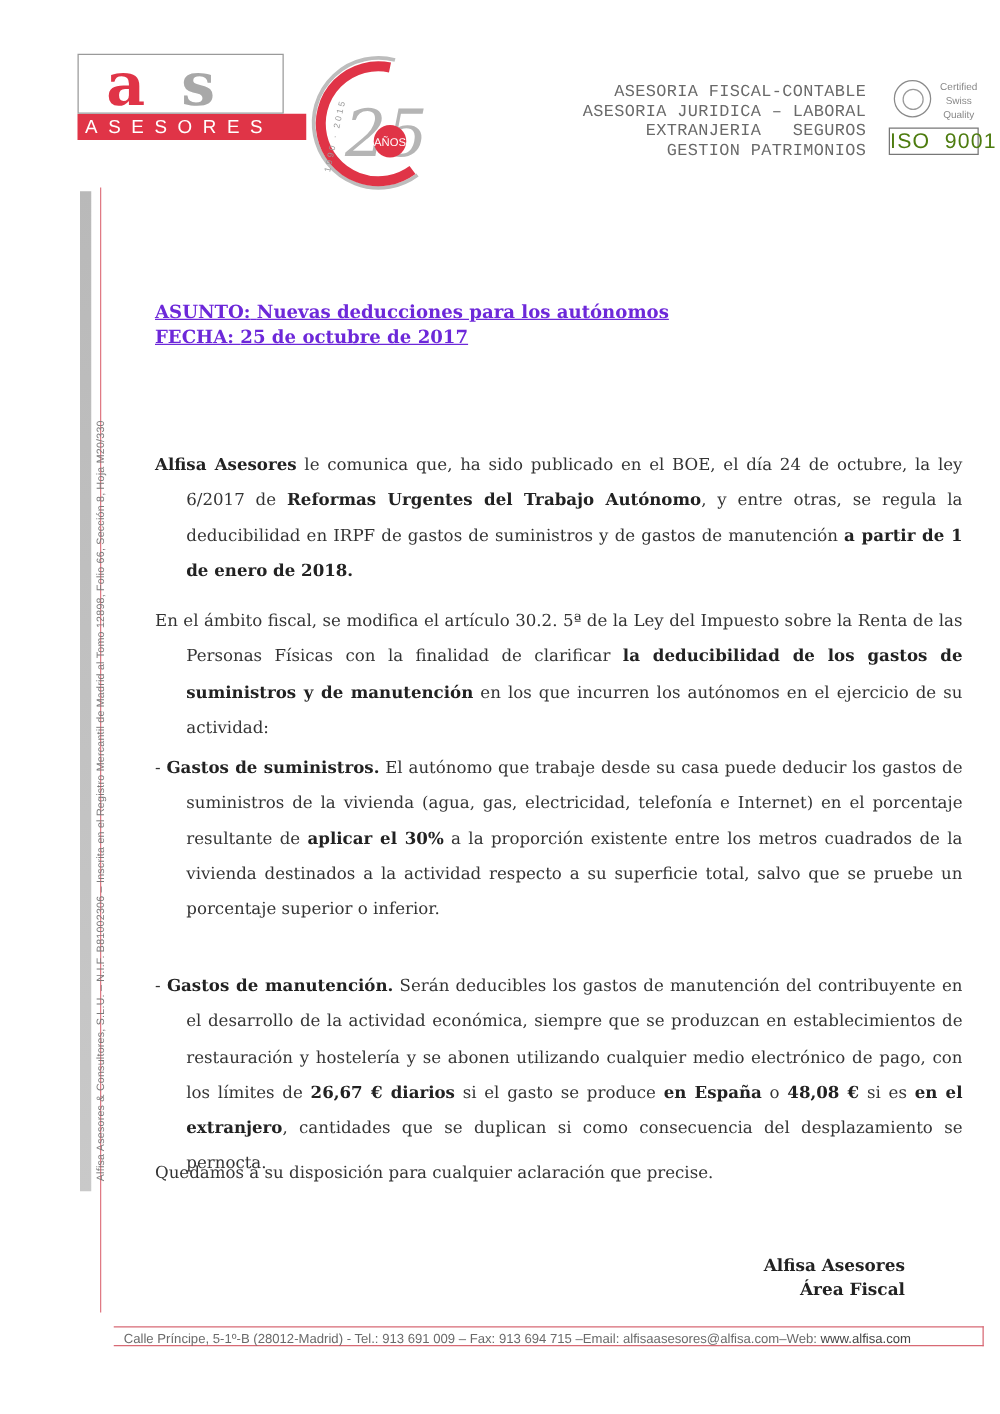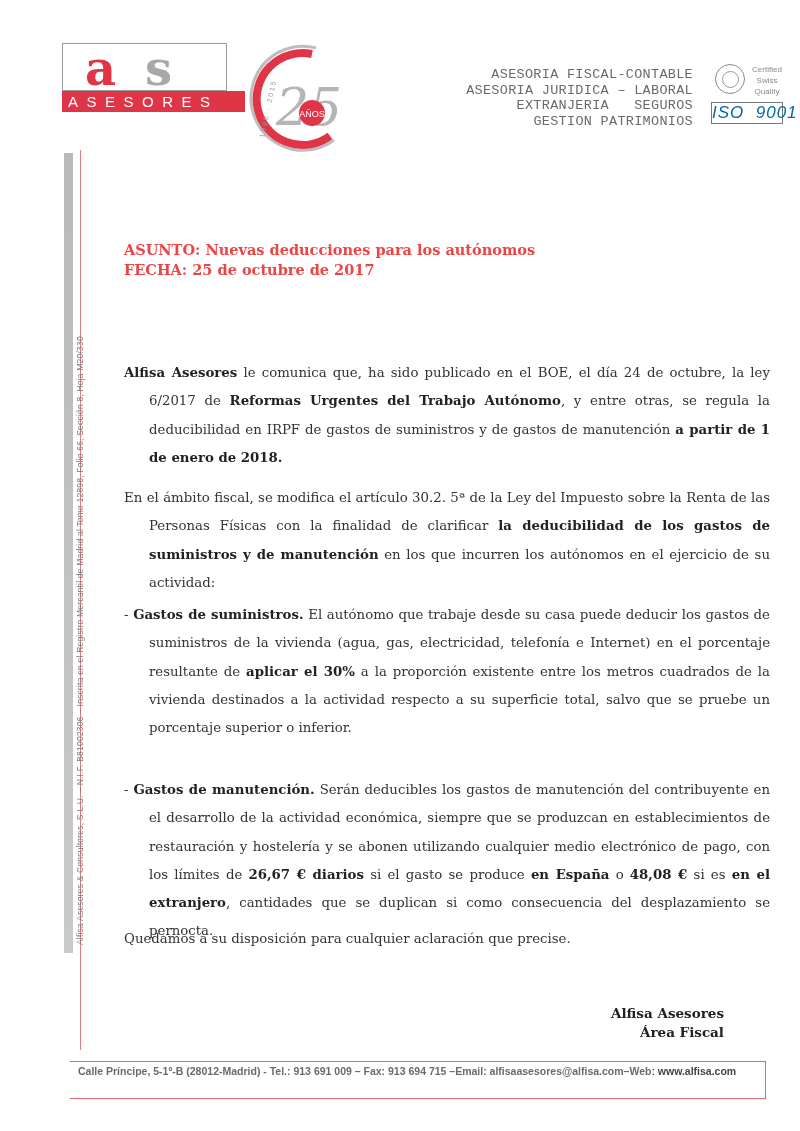--- a/index.html
+++ b/index.html
@@ -16,41 +16,41 @@
 
   
   .badge { position:absolute; left:246px; top:40px; width:100px; height:120px; }
 
   
   .services { position:absolute; right:107px; top:67px; text-align:right; font-family:Liberation Mono, monospace; font-size:13.5px; line-height:15.5px; color:#6a6a6a; letter-spacing:0.3px; }
   .iso { position:absolute; left:709px; top:62px; width:76px; height:64px; }
   .iso-circle { position:absolute; left:6px; top:2px; width:30px; height:30px; border:1.5px solid #8a8a8a; border-radius:50%; box-sizing:border-box; }
   .iso-circle::after { content:""; position:absolute; left:6px; top:6px; width:15px; height:15px; border:1px solid #9a9a9a; border-radius:50%; }
   .iso-cert { position:absolute; left:42px; top:2px; font-family:"Liberation Sans", sans-serif; font-size:8px; line-height:11px; color:#888; text-align:center; width:32px; }
-  .iso-num { position:absolute; left:2px; top:40px; width:70px; height:20px; border:1.2px solid #777; font-family:"Liberation Sans", sans-serif; font-size:17px; line-height:20px; color:#0369a1; text-align:center; letter-spacing:1px;font-style:italic; }
+  .iso-num { position:absolute; left:2px; top:40px; width:70px; height:20px; border:1.2px solid #777; font-family:"Liberation Sans", sans-serif; font-size:17px; line-height:20px; color:#4d7c0f; text-align:center; letter-spacing:1px; }
 
   
   .margin-grey { position:absolute; left:64px; top:153px; width:9px; height:800px; background:linear-gradient(#b9b9b9,#c9c9c9); }
   .margin-red { position:absolute; left:80px; top:150px; width:1px; height:900px; background:#e07a84; }
   .margin-text { position:absolute; left:75px; top:945px; width:720px; transform:rotate(-90deg); transform-origin:0 0; font-family:"Liberation Sans", sans-serif; font-size:8.5px; color:#7a7a7a; white-space:nowrap; letter-spacing:0.2px; }
 
   
-  .subject { position:absolute; left:124px; top:240px; font-family:"DejaVu Serif", serif; font-weight:bold; font-size:14.5px; line-height:20px; color:#ef4444; }
+  .subject { position:absolute; left:124px; top:240px; font-family:"DejaVu Serif", serif; font-weight:bold; font-size:14.5px; line-height:20px; color:#6d28d9;text-decoration:underline; }
   .para { position:absolute; left:124px; width:646px; font-family:"DejaVu Serif", serif; font-size:13.3px; line-height:28.3px; color:#333; text-align:justify; }
   .para .hang { display:block; padding-left:25px; text-indent:-25px;margin-top:24px; }
   .para b { font-weight:bold; color:#222; }
   .p1 { top:335px; }
   .p2 { top:460px; }
   .p3 { top:577px; }
   .p4 { top:752px; }
   .closing { position:absolute; left:124px; top:931px; font-family:"DejaVu Serif", serif; font-size:13.3px; color:#333; }
   .signature { position:absolute; right:76px; top:1004px; text-align:right; font-family:"DejaVu Serif", serif; font-weight:bold; font-size:13.5px; line-height:19px; color:#222; }
 
   
-  .footer { position:absolute; left:70px; top:1061px; width:696px; height:38px; border-top:1.5px solid #d86a75; border-bottom:1.5px solid #d86a75; border-right:1px solid #d86a75; box-sizing:border-box; font-family:"Liberation Sans", sans-serif; font-size:10.5px; line-height:19px; color:#6a6a6a; padding-left:8px; white-space:nowrap;font-weight:bold; }
+  .footer { position:absolute; left:91px; top:1061px; width:696px; height:16px; border-top:1.5px solid #d86a75; border-bottom:1.5px solid #d86a75; border-right:1px solid #d86a75; box-sizing:border-box; font-family:"Liberation Sans", sans-serif; font-size:10.5px; line-height:19px; color:#6a6a6a; padding-left:8px; white-space:nowrap; }
   .footer .web { color:#444; }
 </style>
 </head>
 <body>
 
 <div class="logo">
   <div class="logo-box">
     <span class="logo-a">a</span>
     <span class="logo-s">s</span>
   </div>

